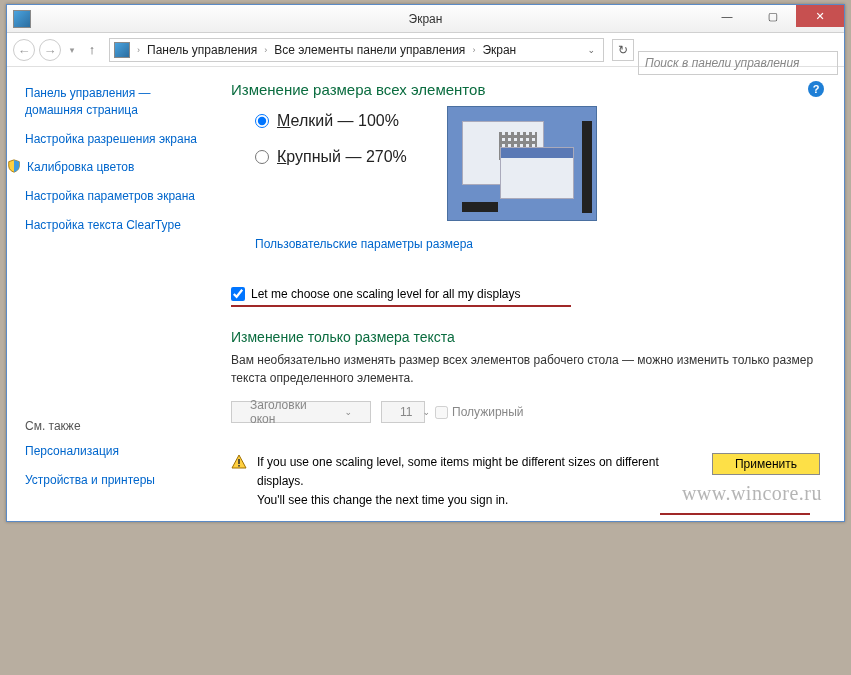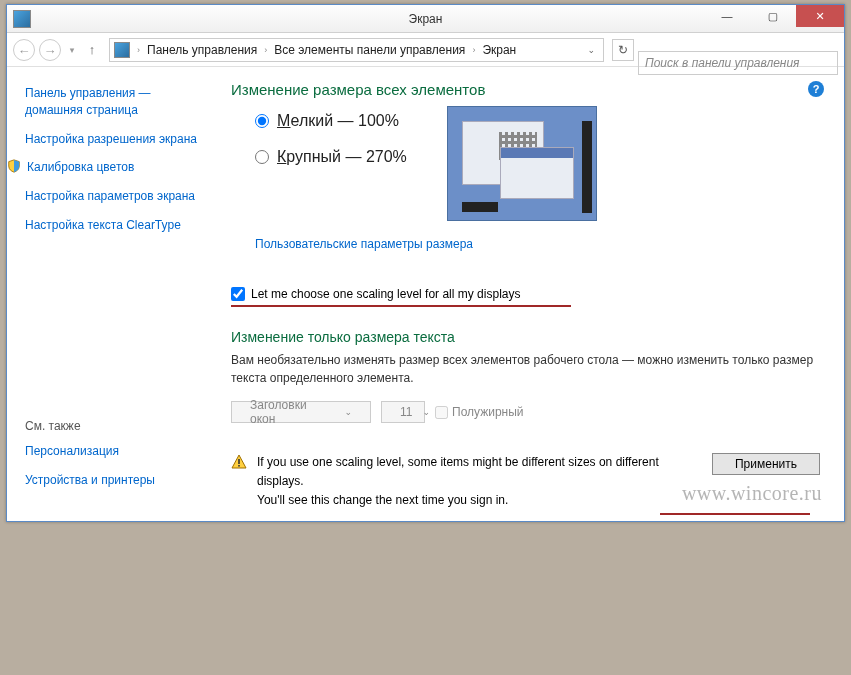--- a/index.html
+++ b/index.html
@@ -54,21 +54,21 @@
 .textonly-row { display: flex; align-items: center; gap: 10px; margin: 12px 0 30px 0; }
 .combo { height: 22px; border: 1px solid #ccc; background: #f5f5f5; color: #888; padding: 0 18px; display: flex; align-items: center; justify-content: space-between; gap: 10px; }
 .combo.wide { width: 140px; }
 .combo.narrow { width: 44px; }
 .combo-arrow { font-size: 9px; color: #888; }
 .bold-check { display: flex; align-items: center; gap: 4px; color: #888; }
 .bold-check input { width: 13px; height: 13px; }
 .warning-row { display: flex; align-items: flex-start; gap: 10px; }
 .warn-icon { width: 16px; height: 16px; flex-shrink: 0; margin-top: 1px; }
 .warn-text { flex: 1; line-height: 1.6; }
-.apply-btn { border: 1px solid #8a8a8a; background: #e5e5e5; padding: 3px 22px; font-family: inherit; font-size: 12px; margin-left: 10px; }
+.apply-btn { border: 1px solid #8a8a8a; background: #fde047; padding: 3px 22px; font-family: inherit; font-size: 12px; margin-left: 10px; }
 .red-underline2 { height: 2px; background: #a02828; width: 150px; margin-left: auto; margin-top: 2px; margin-right: 10px; }
 .watermark { position: absolute; right: 22px; bottom: 16px; color: #b5b5b5; font-size: 20px; font-family: Georgia, serif; letter-spacing: 0.5px; }
 </style>
 </head>
 <body>
 
 <div class="window">
   <div class="titlebar">
     <div class="title-icon"></div>
     <div class="title-text">Экран</div>

